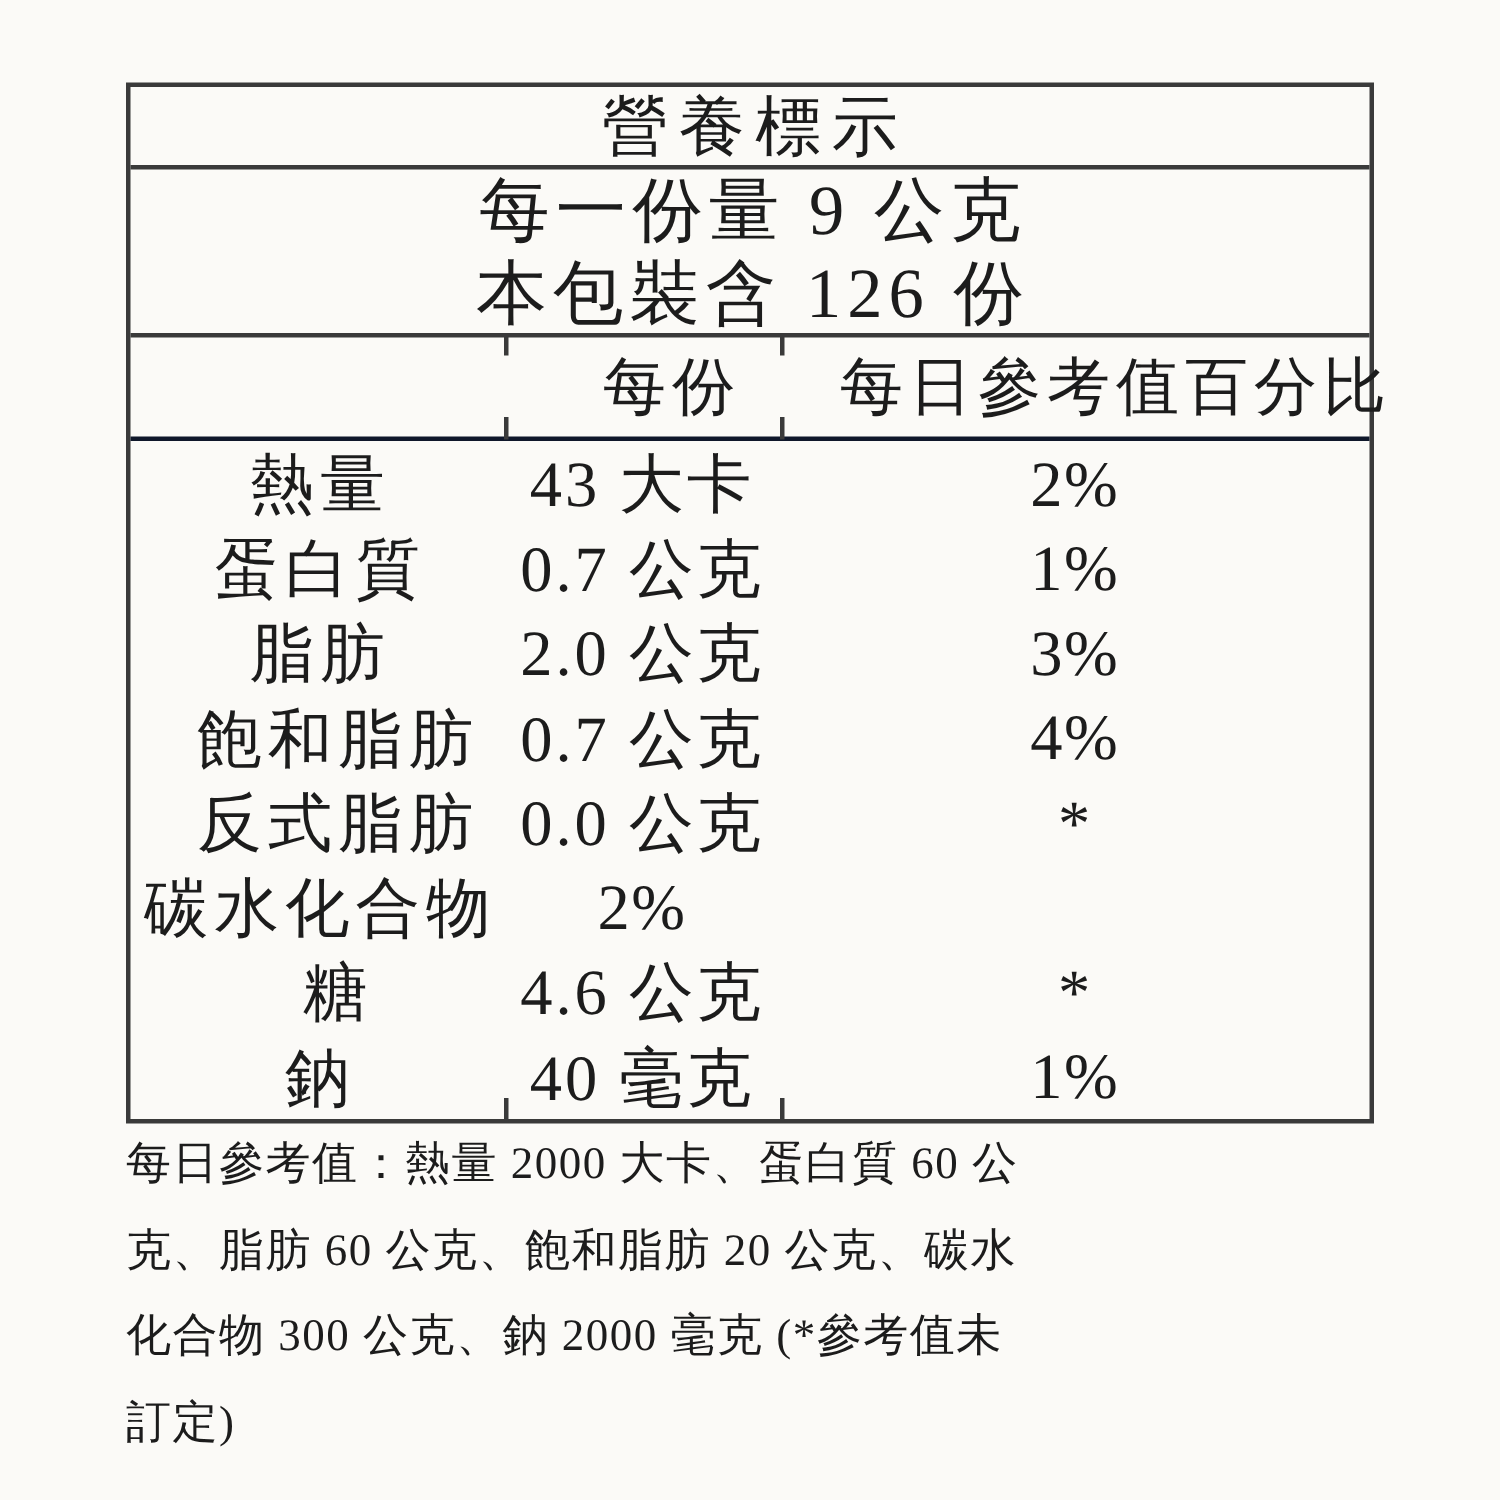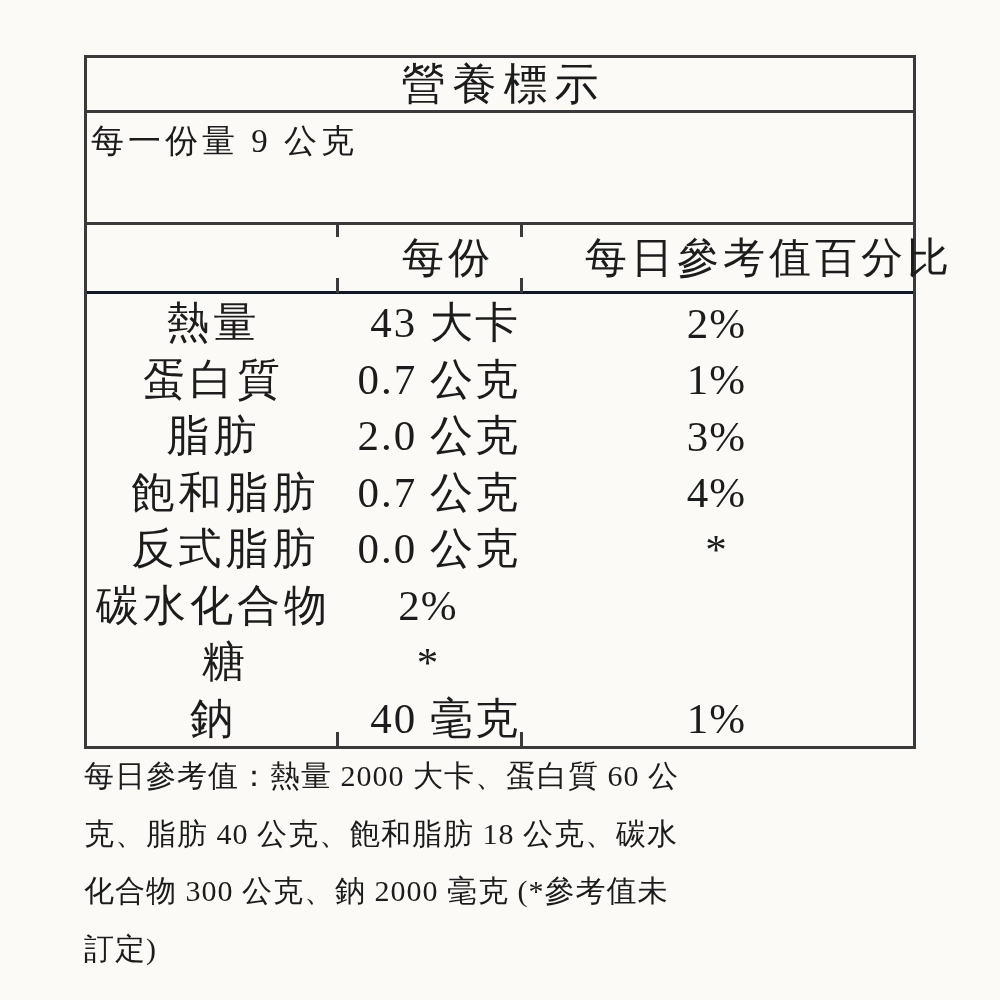--- a/index.html
+++ b/index.html
@@ -28,44 +28,45 @@
   }
 
   .intro {
     height: 112px;
     border-bottom: 3px solid #3a3a3a;
     box-sizing: border-box;
     padding: 1px 0 0 4px;
   }
   .intro .line {
     height: 55px; line-height: 55px;
-    font-size: 33px; letter-spacing: 4px;
+    font-size: 47px; letter-spacing: 4px;
     white-space: nowrap;
+    text-align: center;
   }
 
   .header-row {
     height: 69px;
     border-bottom: 3px solid #0f172a;
     box-sizing: border-box;
     display: grid; grid-template-columns: 249px 184px 393px;
     align-items: center;
     font-size: 42px;
     gap: 20px;
   }
   .header-row .c2 { text-align: center; letter-spacing: 4px; white-space: nowrap; }
-  .header-row .c3 { text-align: right; letter-spacing: 4px; white-space: nowrap; }
+  .header-row .c3 { text-align: left; letter-spacing: 4px; white-space: nowrap; }
 
   .tbody .row {
     display: grid; grid-template-columns: 249px 184px 393px;
     height: 56.5px; align-items: center;
     font-size: 43px;
   }
   .cell-label { padding-left: 4px; letter-spacing: 4px; white-space: nowrap; text-align: center; }
   .row.indent .cell-label { padding-left: 28px; }
-  .cell-amount { text-align: right; letter-spacing: 2px; white-space: nowrap; }
+  .cell-amount { text-align: center; letter-spacing: 2px; white-space: nowrap; }
   .cell-dv { text-align: center; letter-spacing: 1px; white-space: nowrap; }
 
   
   .tick {
     position: absolute; width: 3px; height: 15px;
     background: #3a3a3a;
   }
   .tick.xa { left: 249px; }
   .tick.xb { left: 433px; }
   .tick.y1 { top: 164px; }   
@@ -87,20 +88,21 @@
 <div class="page">
 
   <div class="ntable">
 
     <div class="title-row">
       <span>營養標示</span>
     </div>
 
     <div class="intro">
       <div class="line">每一份量 9 公克</div>
+      <div class="line">本包裝含 126 份</div>
     </div>
 
     <div class="header-row">
       <div class="c1"></div>
       <div class="c2">每份</div>
       <div class="c3">每日參考值百分比</div>
     </div>
 
     <div class="tbody" id="rows">
         <div class="row">
@@ -127,37 +129,38 @@
     <div class="cell-label">反式脂肪</div>
     <div class="cell-amount">0.0 公克</div>
     <div class="cell-dv">*</div>
   </div>
         <div class="row">
     <div class="cell-label">碳水化合物</div>
     <div class="cell-dv">2%</div>
   </div>
         <div class="row indent">
     <div class="cell-label">糖</div>
+    <div class="cell-amount">4.6 公克</div>
     <div class="cell-dv">*</div>
   </div>
         <div class="row">
     <div class="cell-label">鈉</div>
     <div class="cell-amount">40 毫克</div>
     <div class="cell-dv">1%</div>
   </div>
       </div>
 
     <div class="tick xa y1"></div>
     <div class="tick xb y1"></div>
     <div class="tick xa y2"></div>
     <div class="tick xb y2"></div>
     <div class="tick xa y3"></div>
     <div class="tick xb y3"></div>
   </div>
 
   <div class="footnote" id="footnote">
       <div class="fline">每日參考值：熱量 2000 大卡、蛋白質 60 公</div>
-      <div class="fline">克、脂肪 40 公克、飽和脂肪 18 公克、碳水</div>
+      <div class="fline">克、脂肪 60 公克、飽和脂肪 20 公克、碳水</div>
       <div class="fline">化合物 300 公克、鈉 2000 毫克 (*參考值未</div>
       <div class="fline">訂定)</div>
     </div>
 
 </div>
 
 </body></html>

